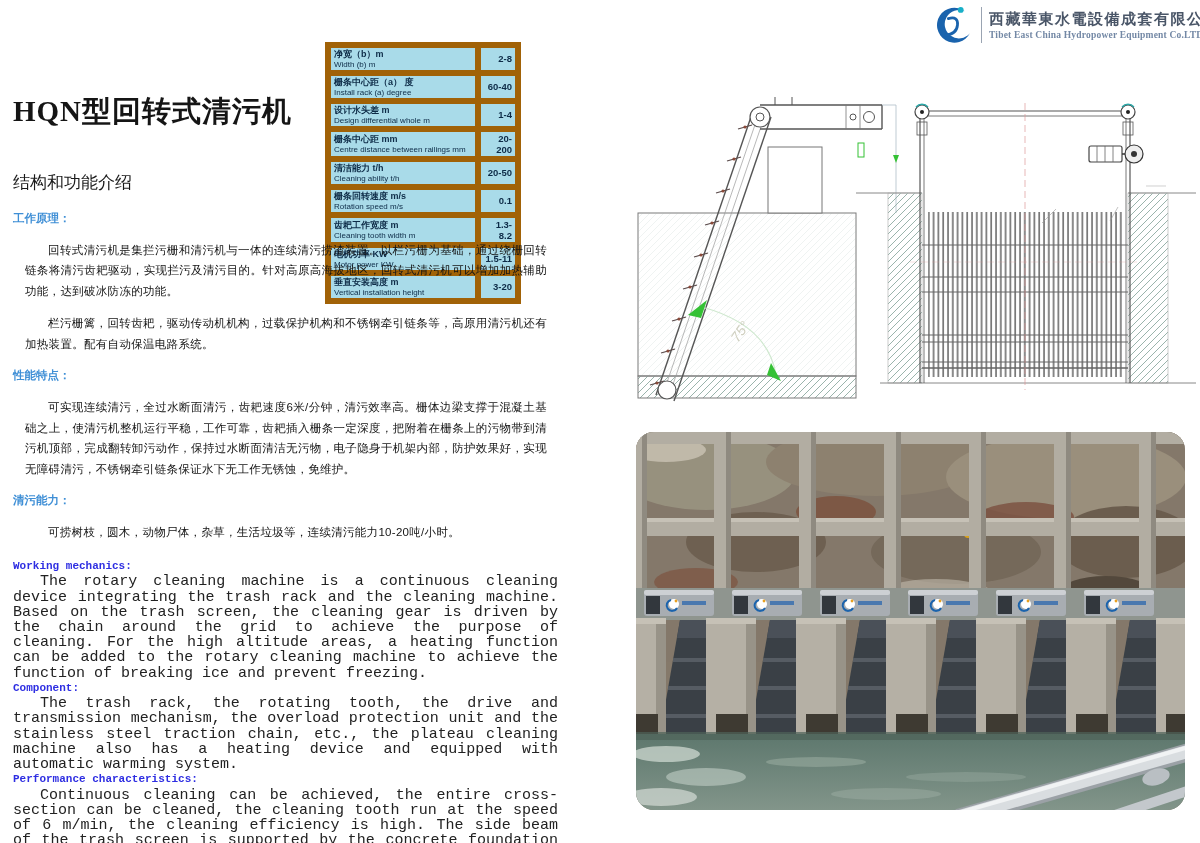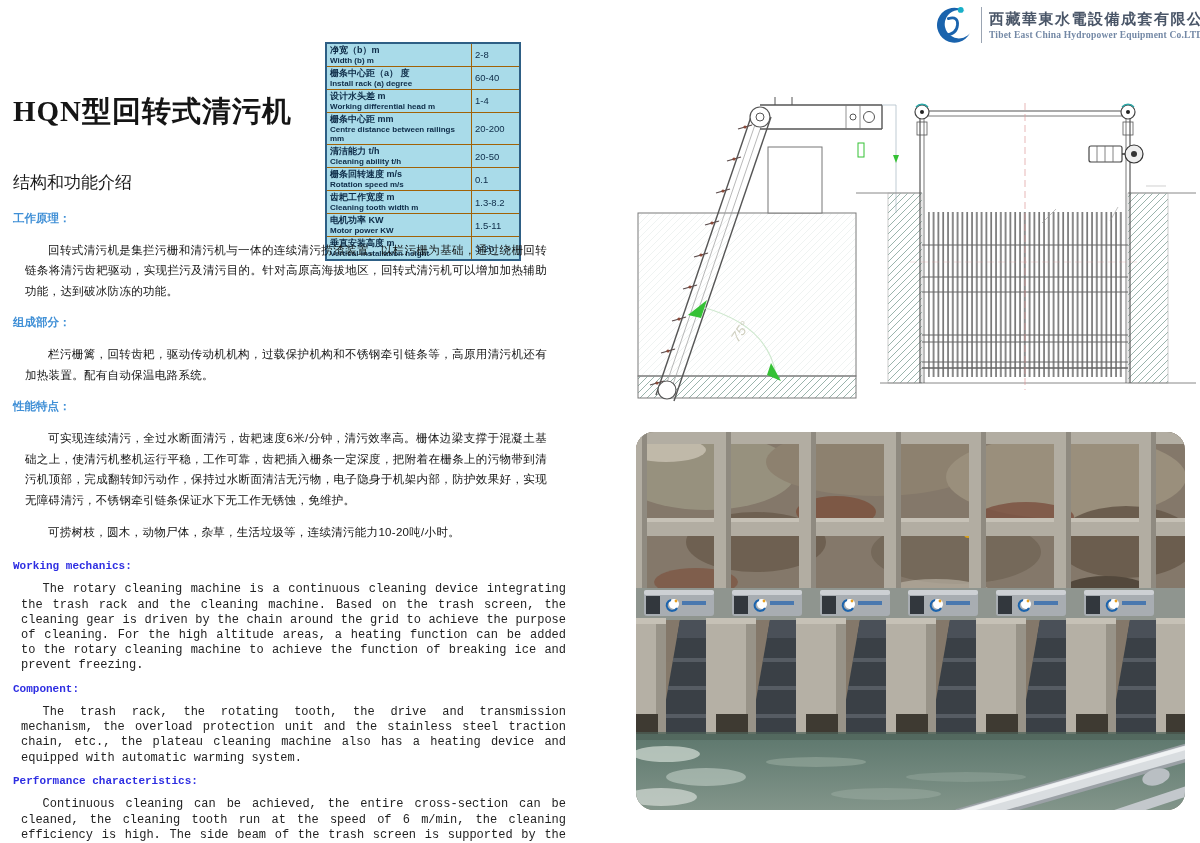--- a/index.html
+++ b/index.html
@@ -13,39 +13,39 @@
   .logo-divider{width:1px;height:36px;background:#9aa4b2;flex:0 0 auto;}
   .logo-text{display:flex;flex-direction:column;justify-content:center;}
   .logo-zh{font-family:"Liberation Serif",serif;font-size:15px;font-weight:bold;
            color:#4a5668;letter-spacing:1.5px;white-space:nowrap;}
   .logo-en{font-family:"Liberation Serif",serif;font-size:9.5px;font-weight:bold;
            color:#7388a5;letter-spacing:.2px;white-space:nowrap;margin-top:1px;}
 
   
   .spec-table{position:absolute;top:42px;left:325px;border-collapse:collapse;
               width:196px;background:#a9dbe9;border:2px solid #2e5f85;table-layout:fixed;}
-  .spec-table td{border:1px solid #a16207;padding:1px 3px;vertical-align:middle;margin-left:12px;}
+  .spec-table td{border:6px solid #a16207;padding:1px 3px;vertical-align:middle;margin-left:12px;}
   .spec-table .cell-label{width:138px;}
   .lbl-zh{font-size:9px;font-weight:bold;color:#0d2b47;line-height:1.2;display:block;}
-  .lbl-en{font-size:8px;font-weight:bold;color:#0d2b47;line-height:1.15;display:block;}
-  .cell-val{font-size:9.5px;font-weight:normal;color:#0d2b47;text-align:left;}
+  .lbl-en{font-size:8px;font-weight:normal;color:#0d2b47;line-height:1.15;display:block;}
+  .cell-val{font-size:9.5px;font-weight:bold;color:#0d2b47;text-align:right;}
 
   
   .left-col{position:absolute;top:94px;left:13px;width:545px;}
   .title-zh{font-family:"Liberation Serif",serif;font-size:29px;font-weight:600;
             letter-spacing:1px;color:#151515;margin:0 0 42px 0;line-height:1.2;}
   .intro-zh{font-size:17px;font-weight:500;color:#1a1a1a;margin:0 0 15px 0;}
   .h-zh{color:#3f8fd6;font-size:11.5px;font-weight:bold;line-height:19px;margin:0;}
   .p-zh{font-size:11.5px;line-height:20.5px;margin:12px;text-align:justify;
         text-indent:2em;color:#141414;width:522px;letter-spacing:.3px;}
   .en-block{margin-top:16px;font-family:"Liberation Mono","DejaVu Sans Mono",monospace;}
   .t-en{font-size:17.5px;font-weight:bold;color:#101010;margin:0 0 5px 0;letter-spacing:.5px;}
   .s-en{font-size:15px;font-weight:bold;color:#101010;margin:0 0 3px 0;}
   .h-en{color:#2e2ee2;font-size:11px;font-weight:bold;line-height:15.5px;margin:0;}
-  .p-en{font-size:12px;line-height:15.2px;margin:8px;text-align:justify;
+  .p-en{font-size:15px;line-height:15.2px;margin:0;text-align:justify;
         text-indent:3ch;color:#222;width:545px;}
 
   
   .drawings{position:absolute;top:85px;left:610px;width:590px;height:330px;}
   .photo{position:absolute;top:432px;left:636px;width:549px;height:378px;
          border-radius:18px;overflow:hidden;background:#85796a;}
   .photo svg{display:block;}
 </style>
 </head>
 <body>
@@ -77,21 +77,21 @@
       <tr>
         <td class="cell-label">
             <span class="lbl-zh">栅条中心距（a） 度</span>
             <span class="lbl-en">Install rack (a) degree</span>
           </td>
         <td class="cell-val">60-40</td>
       </tr>
       <tr>
         <td class="cell-label">
             <span class="lbl-zh">设计水头差 m</span>
-            <span class="lbl-en">Working differential head m</span>
+            <span class="lbl-en">Design differential whole m</span>
           </td>
         <td class="cell-val">1-4</td>
       </tr>
       <tr>
         <td class="cell-label">
             <span class="lbl-zh">栅条中心距 mm</span>
             <span class="lbl-en">Centre distance between railings mm</span>
           </td>
         <td class="cell-val">20-200</td>
       </tr>
@@ -132,24 +132,24 @@
       </tr>
     </tbody>
   </table>
 
   <div class="left-col">
     <h1 class="title-zh">HQN型回转式清污机</h1>
     <h2 class="intro-zh">结构和功能介绍</h2>
 
     <p class="h-zh">工作原理：</p>
     <p class="p-zh">回转式清污机是集拦污栅和清污机与一体的连续清污捞渣装置。以栏污栅为基础，通过绕栅回转链条将清污齿耙驱动，实现拦污及清污目的。针对高原高海拔地区，回转式清污机可以增加加热辅助功能，达到破冰防冻的功能。</p>
-    <p class="h-zh">组成部分：</p>
     <p class="p-zh">栏污栅篱，回转齿耙，驱动传动机机构，过载保护机构和不锈钢牵引链条等，高原用清污机还有加热装置。配有自动保温电路系统。</p>
     <p class="h-zh">性能特点：</p>
     <p class="p-zh">可实现连续清污，全过水断面清污，齿耙速度6米/分钟，清污效率高。栅体边梁支撑于混凝土基础之上，使清污机整机运行平稳，工作可靠，齿耙插入栅条一定深度，把附着在栅条上的污物带到清污机顶部，完成翻转卸污动作，保持过水断面清洁无污物，电子隐身于机架内部，防护效果好，实现无障碍清污，不锈钢牵引链条保证水下无工作无锈蚀，免维护。</p>
+    <p class="h-zh">清污能力：</p>
     <p class="p-zh">可捞树枝，圆木，动物尸体，杂草，生活垃圾等，连续清污能力10-20吨/小时。</p>
 
     <div class="en-block">
       <p class="h-en">Working mechanics:</p>
       <p class="p-en">The rotary cleaning machine is a continuous cleaning device integrating the trash rack and the cleaning machine. Based on the trash screen, the cleaning gear is driven by the chain around the grid to achieve the purpose of cleaning. For the high altitude areas, a heating function can be added to the rotary cleaning machine to achieve the function of breaking ice and prevent freezing.</p>
       <p class="h-en">Component:</p>
       <p class="p-en">The trash rack, the rotating tooth, the drive and transmission mechanism, the overload protection unit and the stainless steel traction chain, etc., the plateau cleaning machine also has a heating device and equipped with automatic warming system.</p>
       <p class="h-en">Performance characteristics:</p>
       <p class="p-en">Continuous cleaning can be achieved, the entire cross-section can be cleaned, the cleaning tooth run at the speed of 6 m/min, the cleaning efficiency is high. The side beam of the trash screen is supported by the concrete foundation so that the whole cleaning machine runs smoothly and the works reliably. The cleaning tooth is embedded into the trash rack to a certain depth, so all the trash attached to the trash screen is brought to the top of the cleaning machine then unloaded. The system keeps the entire cross-section of the water clean and free of trash. The electric circuit is hidden in the interior of the rack so it is well protected.barrier-free cleaning is achieved. and the stainless steel traction chain ensures no rust under water makes it maintenance-free.</p>
 

